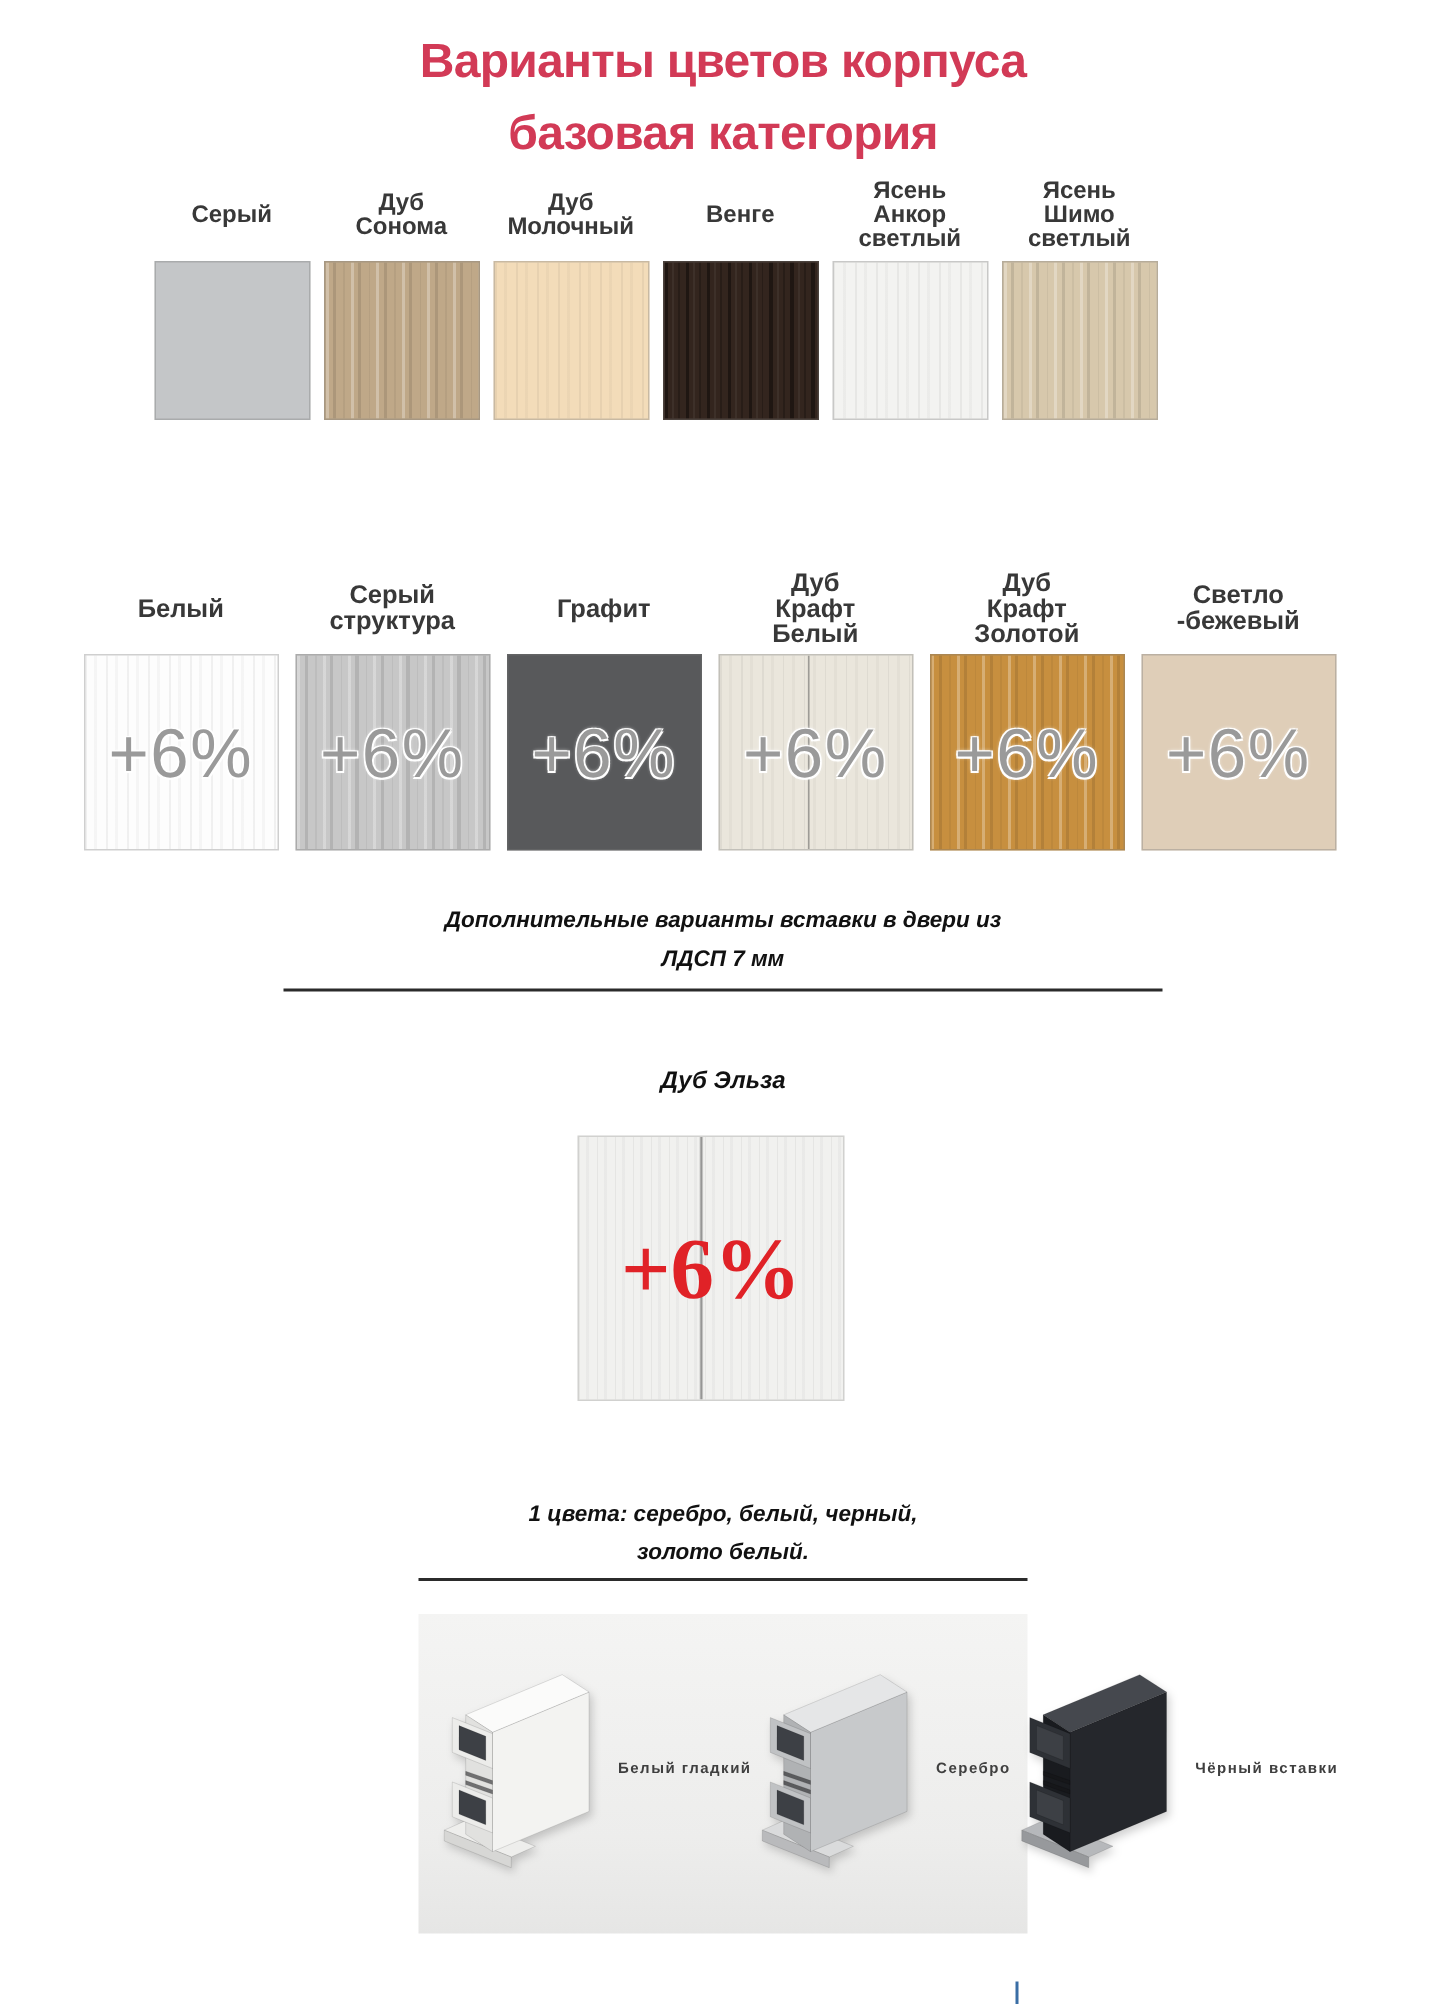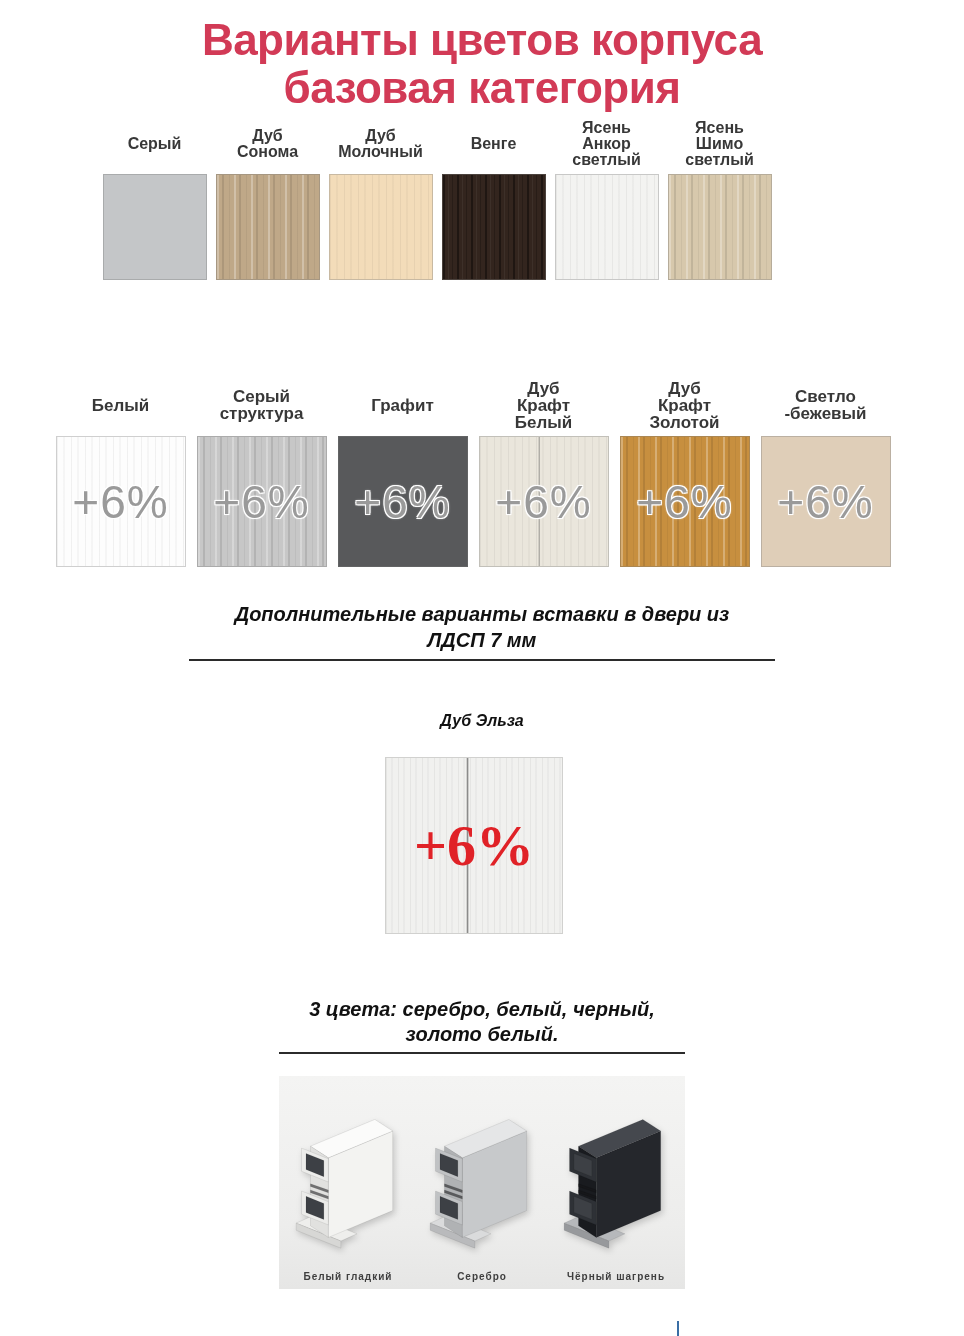--- a/index.html
+++ b/index.html
@@ -10,21 +10,21 @@
     background:#ffffff;
     overflow:hidden;
     font-family:"Liberation Sans", sans-serif;
   }
   
   .big-title{
     margin:0;
     padding-top:16px;
     text-align:center;
     font-weight:700;
-    font-size:44px;
+    font-size:32px;
     line-height:48px;
     color:#d23a56;
     letter-spacing:-0.5px;
   }
   .big-title.second{padding-top:0;margin-top:38px;}
   .lux-underline{
     text-decoration:underline;
     text-decoration-thickness:3px;
     text-underline-offset:5px;
   }
@@ -94,21 +94,21 @@
     font-size:46px;font-weight:400;
     color:#9a9a9a;
     text-shadow:-1px -1px 0 #fff,1px -1px 0 #fff,-1px 1px 0 #fff,1px 1px 0 #fff,0 0 3px #fff;
     letter-spacing:1px;
   }
   
   .note{
     margin:0;
     text-align:center;
     font-weight:700;font-style:italic;
-    font-size:20px;line-height:26px;
+    font-size:15px;line-height:26px;
     color:#111;
     white-space:pre-line;
   }
   .note-1{margin-top:34px;}
   .note-2{margin-top:38px;line-height:25px;}
   .rule{
     border:none;border-top:2px solid #2b2b2b;
     margin:6px auto 0 auto;
   }
   .rule-1{width:586px;}
@@ -146,21 +146,21 @@
   
   .profile-panel{
     position:relative;
     width:406px;height:213px;
     margin:22px auto 0 auto;
     background:linear-gradient(180deg,#f4f4f3 0%,#ededec 70%,#e6e6e5 100%);
     display:flex;justify-content:space-between;
     padding:0 10px;box-sizing:border-box;
   }
   .pf-col{
-    display:flex;flex-direction:column;align-items:center;justify-content:flex-end;
+    display:flex;align-items:center;justify-content:flex-end;
     gap:5px;padding-bottom:7px;
   }
   .pf-col svg{filter:drop-shadow(2px 3px 3px rgba(0,0,0,0.18));}
   .pf-label{
     font-size:10px;font-weight:700;color:#3f3f3f;letter-spacing:1px;
     white-space:nowrap;
   }
   
   .p-white .f-top{fill:#fbfbfa;} .p-white .f-front{fill:#f3f3f1;}
   .p-white .f-side{fill:#e1e1df;} .p-white .f-box{fill:#ececea;}
@@ -270,21 +270,21 @@
   </div>
 
   <p class="note note-1"><span>Дополнительные варианты вставки в двери из</span><br><span>ЛДСП 7 мм</span></p>
   <hr class="rule rule-1">
 
   <p class="elza-label">Дуб Эльза</p>
   <div class="elza-swatch" style="background: rgb(241, 241, 239);">
     <span class="elza-wm">+6%</span>
   </div>
 
-  <p class="note note-2"><br><span>3 цвета: серебро, белый, черный,</span><br><span>золото белый.</span></p>
+  <p class="note note-2"><br><span>1 цвета: серебро, белый, черный,</span><br><span>золото белый.</span></p>
   <hr class="rule rule-2">
 
   <div class="profile-panel">
     <div class="pf-col p-white">
       <svg width="118" height="168" viewBox="0 0 132 180">
         <polygon class="f-foot" points="8,136 58,156 76,148 26,128"></polygon>
         <polygon class="f-footedge" points="8,136 58,156 58,164 8,144"></polygon>
         <polygon class="f-front" points="44,63 116,33 116,122 44,152"></polygon>
         <polygon class="f-top" points="24,50 96,20 116,33 44,63"></polygon>
         <polygon class="f-side" points="24,50 44,63 44,152 24,139"></polygon>
@@ -320,19 +320,19 @@
         <polygon class="f-front" points="44,63 116,33 116,122 44,152"></polygon>
         <polygon class="f-top" points="24,50 96,20 116,33 44,63"></polygon>
         <polygon class="f-side" points="24,50 44,63 44,152 24,139"></polygon>
         <polygon class="f-box" points="14,52 44,64 44,90 14,78"></polygon>
         <polygon class="f-cav" points="19,58 39,66 39,84 19,76"></polygon>
         <polygon class="f-fin" points="24,92 44,99 44,102 24,95"></polygon>
         <polygon class="f-fin" points="24,99 44,106 44,109 24,102"></polygon>
         <polygon class="f-box" points="14,100 44,112 44,138 14,126"></polygon>
         <polygon class="f-cav" points="19,106 39,114 39,132 19,124"></polygon>
       </svg>
-      <span class="pf-label">Чёрный шагрень</span>
+      <span class="pf-label">Чёрный вставки</span>
     </div>
   </div>
 
   <div class="blue-tick"></div>
 
 </div>
 
 </body></html>

